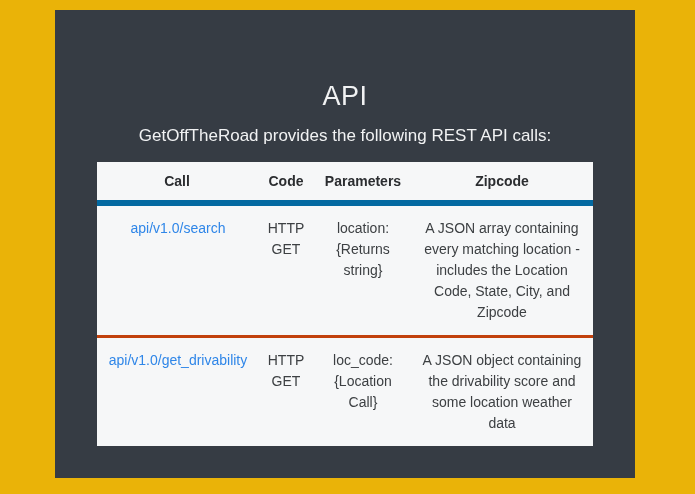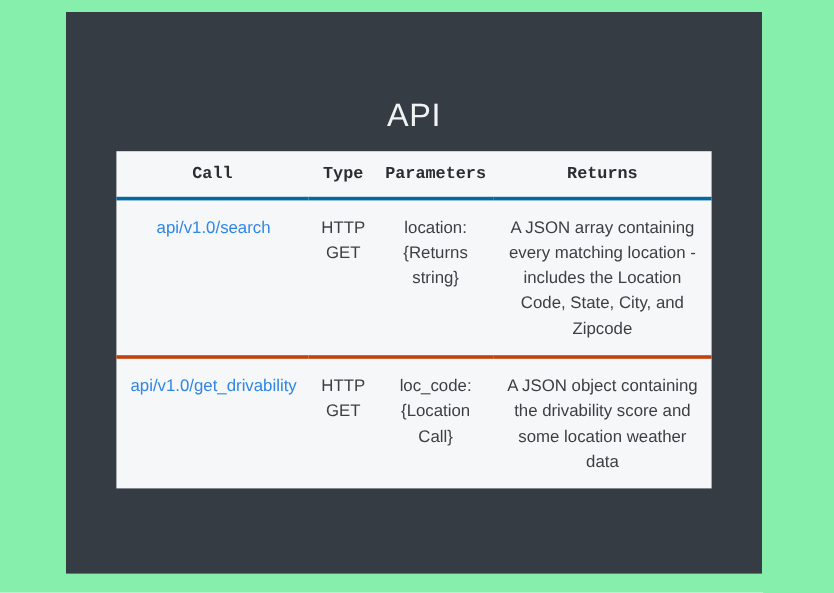--- a/index.html
+++ b/index.html
@@ -5,21 +5,21 @@
   * { margin: 0; padding: 0; box-sizing: border-box; }
   html, body {
     width: 695px; height: 494px;
     background: #ffffff;
     font-family: "Liberation Sans", "DejaVu Sans", sans-serif;
     overflow: hidden;
   }
   .page {
     position: relative;
     width: 695px; height: 494px;
-    background: #86efac;
+    background: #eab308;
   }
   .slide {
     position: absolute;
     left: 55px; top: 10px;
     width: 580px; height: 468px;
     background: #363c44;
   }
   .slide-title {
     margin-top: 70px;
     text-align: center;
@@ -49,23 +49,22 @@
   col.c-call { width: 160px; }
   col.c-type { width: 58px; }
   col.c-params { width: 96px; }
   col.c-returns { width: 182px; }
   .api-table th {
     padding: 11px 4px;
     font-size: 14px;
     font-weight: 700;
     color: #2b2d30;
     text-align: center;
-    border-bottom: 3px solid #0369a1;
+    border-bottom: 6px solid #0369a1;
     vertical-align: middle;
-    font-family: Liberation Mono, monospace;
   }
   .api-table td {
     padding: 12px 6px;
     text-align: center;
     vertical-align: top;
     line-height: 21px;
   }
   .api-table tr.data-row + tr.data-row td {
     border-top: 3px solid #c2410c;
   }
@@ -77,34 +76,35 @@
   }
 </style>
 </head>
 <body>
 
 <div class="page">
   <div class="slide">
 
     <div class="slide-title">API</div>
 
+    <div class="slide-subtitle">GetOffTheRoad provides the following REST API calls:</div>
 
     <table class="api-table">
       <colgroup>
         <col class="c-call">
           <col class="c-type">
           <col class="c-params">
           <col class="c-returns">
       </colgroup>
       <thead>
         <tr>
           <th>Call</th>
-          <th>Type</th>
+          <th>Code</th>
           <th>Parameters</th>
-          <th>Returns</th>
+          <th>Zipcode</th>
         </tr>
       </thead>
       <tbody>
         <tr class="data-row">
           <td class="cell-call">
             <a class="api-link">api/v1.0/search</a>
           </td>
           <td>HTTP GET</td>
           <td>location: {Returns string}</td>
           <td>A JSON array containing every matching location - includes the Location Code, State, City, and Zipcode</td>

